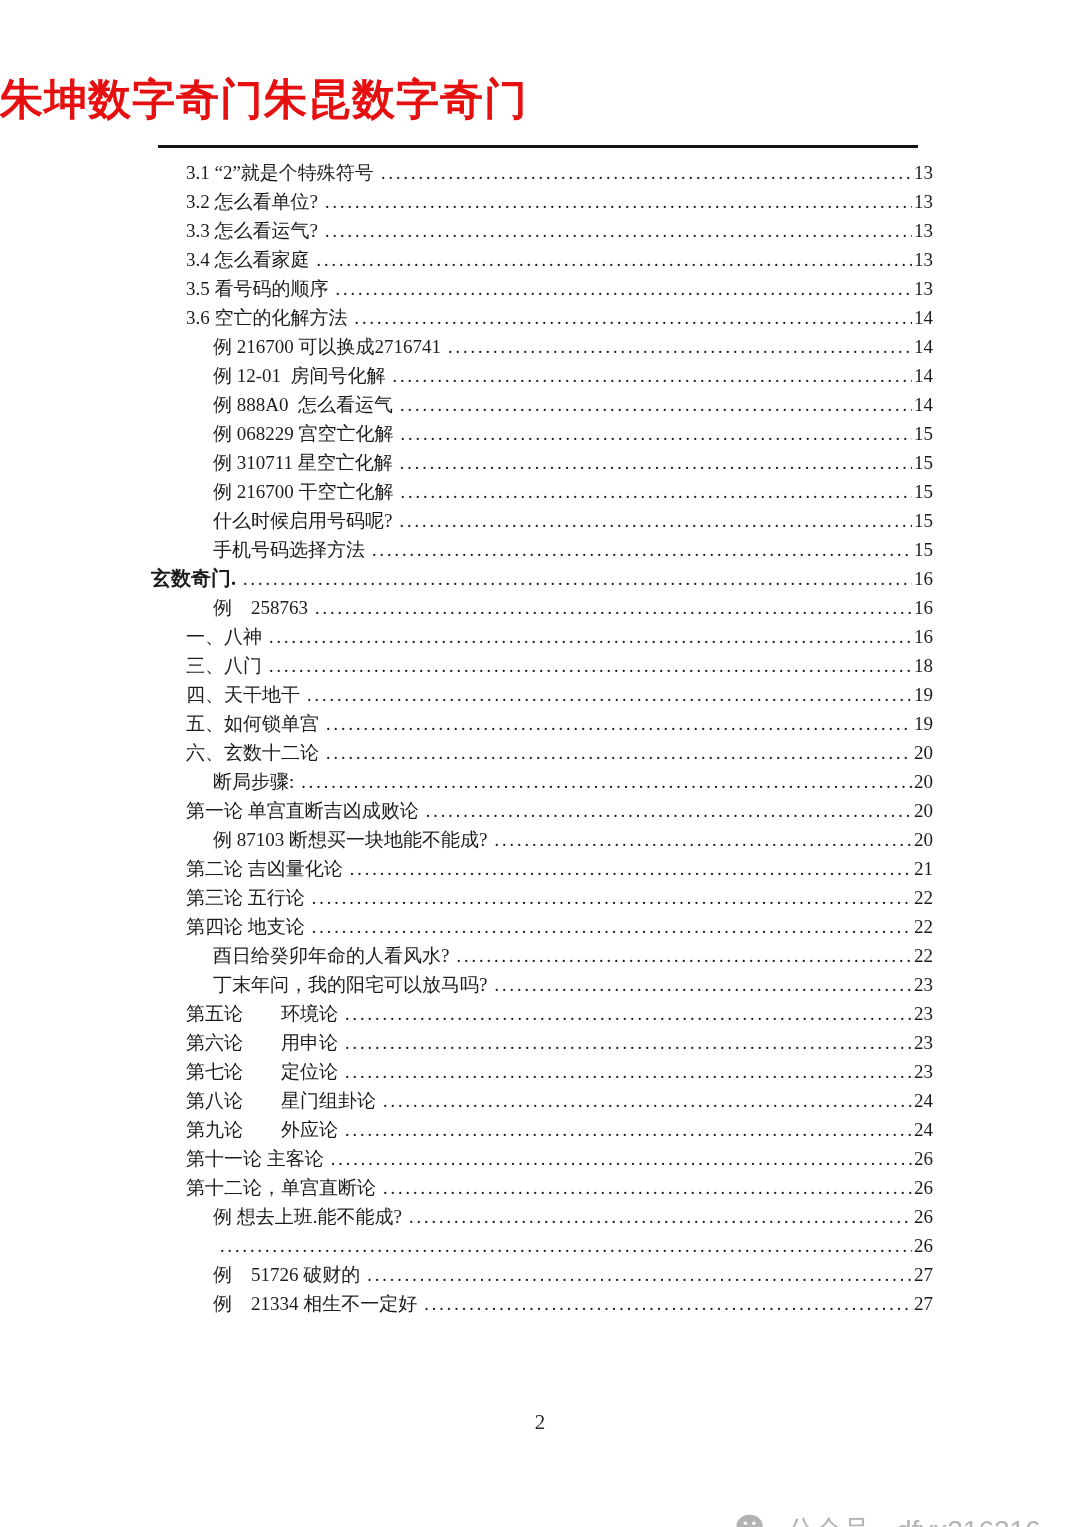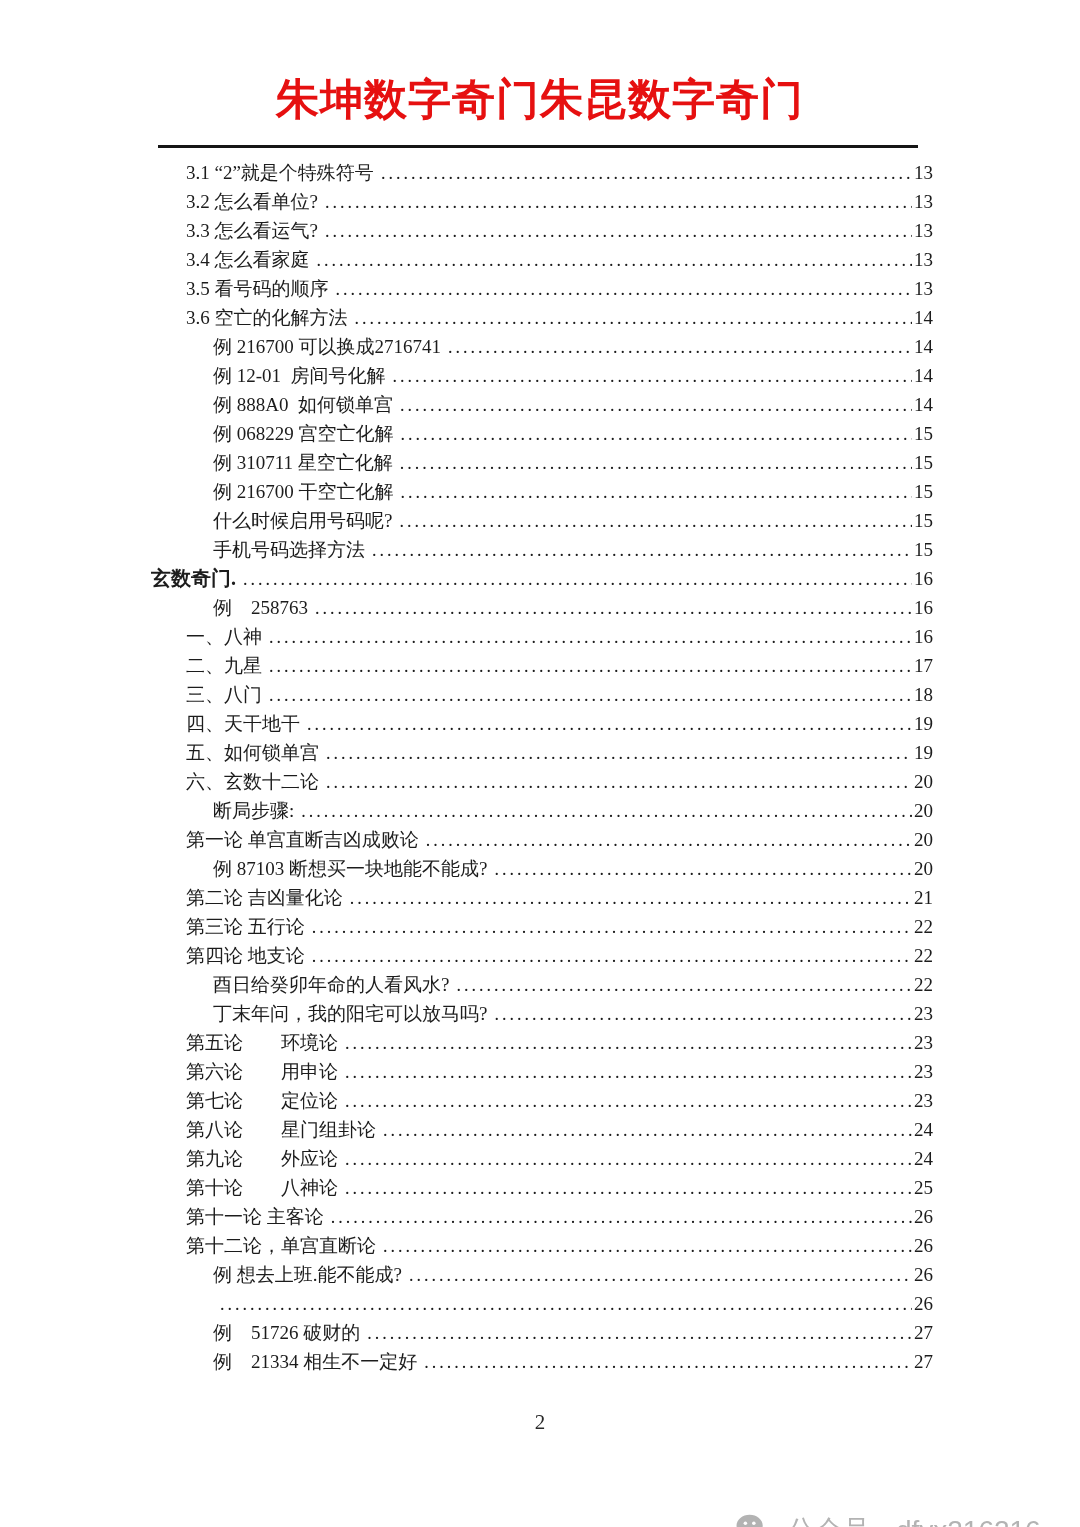--- a/index.html
+++ b/index.html
@@ -7,21 +7,20 @@
     width: 1080px; height: 1527px;
     position: relative;
     background: #ffffff;
     font-family: "Liberation Serif", "DejaVu Serif", serif;
     color: #1c1c1c;
     overflow: hidden;
   }
   .doc-title {
     position: absolute;
     top: 76px; left: 0; width: 100%;
-    text-align: center;
     font-family: "Liberation Sans", "DejaVu Sans", sans-serif;
     font-size: 43px;
     font-weight: 800;
     letter-spacing: 1px;
     color: #e61010;
     line-height: 1.1;
     white-space: pre;
   }
   .title-rule {
     position: absolute;
@@ -123,21 +122,21 @@
     <span class="lbl">例 216700 可以换成2716741</span>
     <span class="leader"></span>
     <span class="pg">14</span>
   </div>
     <div class="toc-row lvl2">
     <span class="lbl">例 12-01  房间号化解</span>
     <span class="leader"></span>
     <span class="pg">14</span>
   </div>
     <div class="toc-row lvl2">
-    <span class="lbl">例 888A0  如何锁单宫</span>
+    <span class="lbl">例 888A0  怎么看运气</span>
     <span class="leader"></span>
     <span class="pg">14</span>
   </div>
     <div class="toc-row lvl2">
     <span class="lbl">例 068229 宫空亡化解</span>
     <span class="leader"></span>
     <span class="pg">15</span>
   </div>
     <div class="toc-row lvl2">
     <span class="lbl">例 310711 星空亡化解</span>
@@ -168,25 +167,20 @@
     <span class="lbl">例　258763</span>
     <span class="leader"></span>
     <span class="pg">16</span>
   </div>
     <div class="toc-row lvl1">
     <span class="lbl">一、八神</span>
     <span class="leader"></span>
     <span class="pg">16</span>
   </div>
     <div class="toc-row lvl1">
-    <span class="lbl">二、九星</span>
-    <span class="leader"></span>
-    <span class="pg">17</span>
-  </div>
-    <div class="toc-row lvl1">
     <span class="lbl">三、八门</span>
     <span class="leader"></span>
     <span class="pg">18</span>
   </div>
     <div class="toc-row lvl1">
     <span class="lbl">四、天干地干</span>
     <span class="leader"></span>
     <span class="pg">19</span>
   </div>
     <div class="toc-row lvl1">
@@ -256,25 +250,20 @@
   </div>
     <div class="toc-row lvl1">
     <span class="lbl">第八论　　星门组卦论</span>
     <span class="leader"></span>
     <span class="pg">24</span>
   </div>
     <div class="toc-row lvl1">
     <span class="lbl">第九论　　外应论</span>
     <span class="leader"></span>
     <span class="pg">24</span>
-  </div>
-    <div class="toc-row lvl1">
-    <span class="lbl">第十论　　八神论</span>
-    <span class="leader"></span>
-    <span class="pg">25</span>
   </div>
     <div class="toc-row lvl1">
     <span class="lbl">第十一论 主客论</span>
     <span class="leader"></span>
     <span class="pg">26</span>
   </div>
     <div class="toc-row lvl1">
     <span class="lbl">第十二论，单宫直断论</span>
     <span class="leader"></span>
     <span class="pg">26</span>

